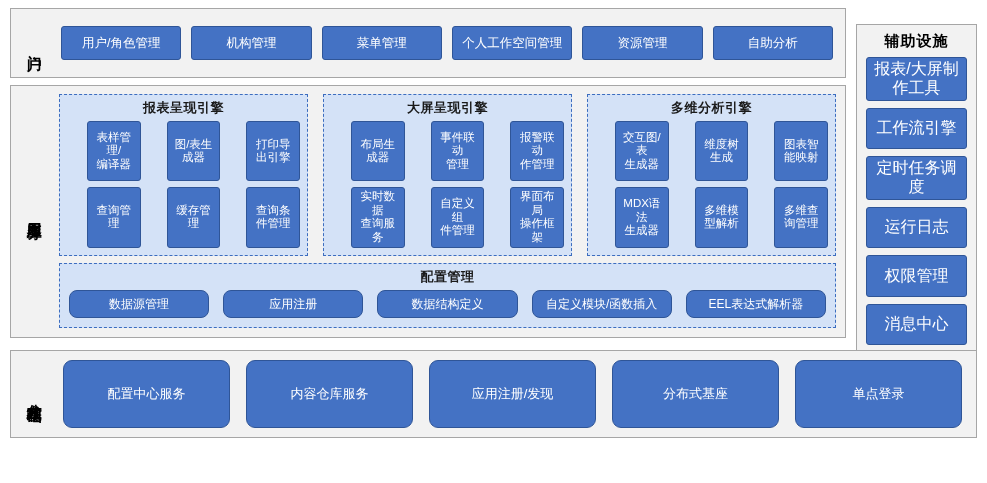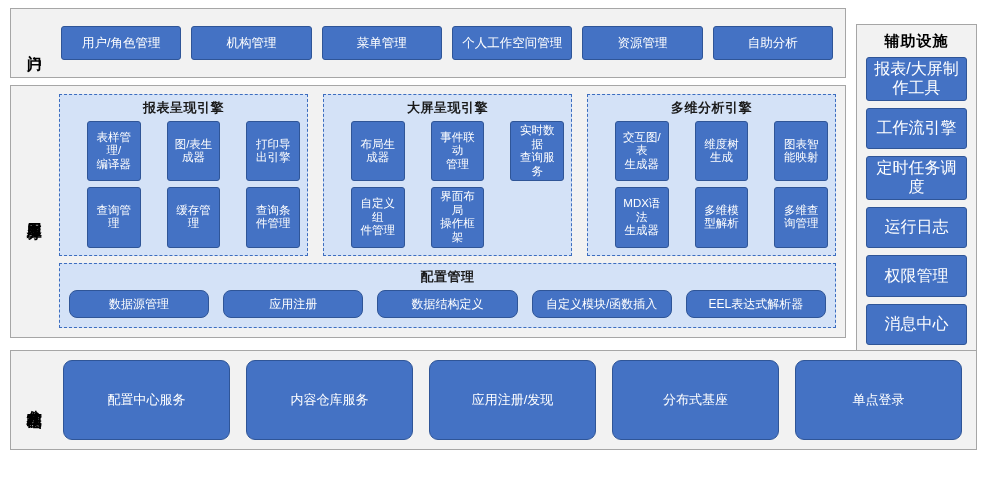--- a/index.html
+++ b/index.html
@@ -153,21 +153,21 @@
     margin-bottom: 4px;
     letter-spacing: .5px;
   }
   .config-chips { flex: 1; display: flex; gap: 14px; align-items: stretch; }
   .config-chips .chip { flex: 1; font-size: 12px; border-radius: 8px; }
 
   
   #dist-panel {
     position: absolute;
     left: 10px; top: 350px;
-    width: 967px; height: 100px;
+    width: 967px; height: 88px;
   }
   .dist-chips {
     flex: 1;
     display: flex;
     align-items: center;
     gap: 16px;
     padding: 9px 14px 9px 6px;
   }
   .dist-chips .chip {
     flex: 1; height: 100%;
@@ -235,20 +235,22 @@
           </div>
         </div>
 
         <div class="engine">
           <div class="engine-title">大屏呈现引擎</div>
           <div class="engine-grid">
             <div class="chip">布局生
 成器</div>
             <div class="chip">事件联动
 管理</div>
+            <div class="chip">报警联动
+作管理</div>
             <div class="chip">实时数据
 查询服务</div>
             <div class="chip">自定义组
 件管理</div>
             <div class="chip">界面布局
 操作框架</div>
           </div>
         </div>
 
         <div class="engine">

